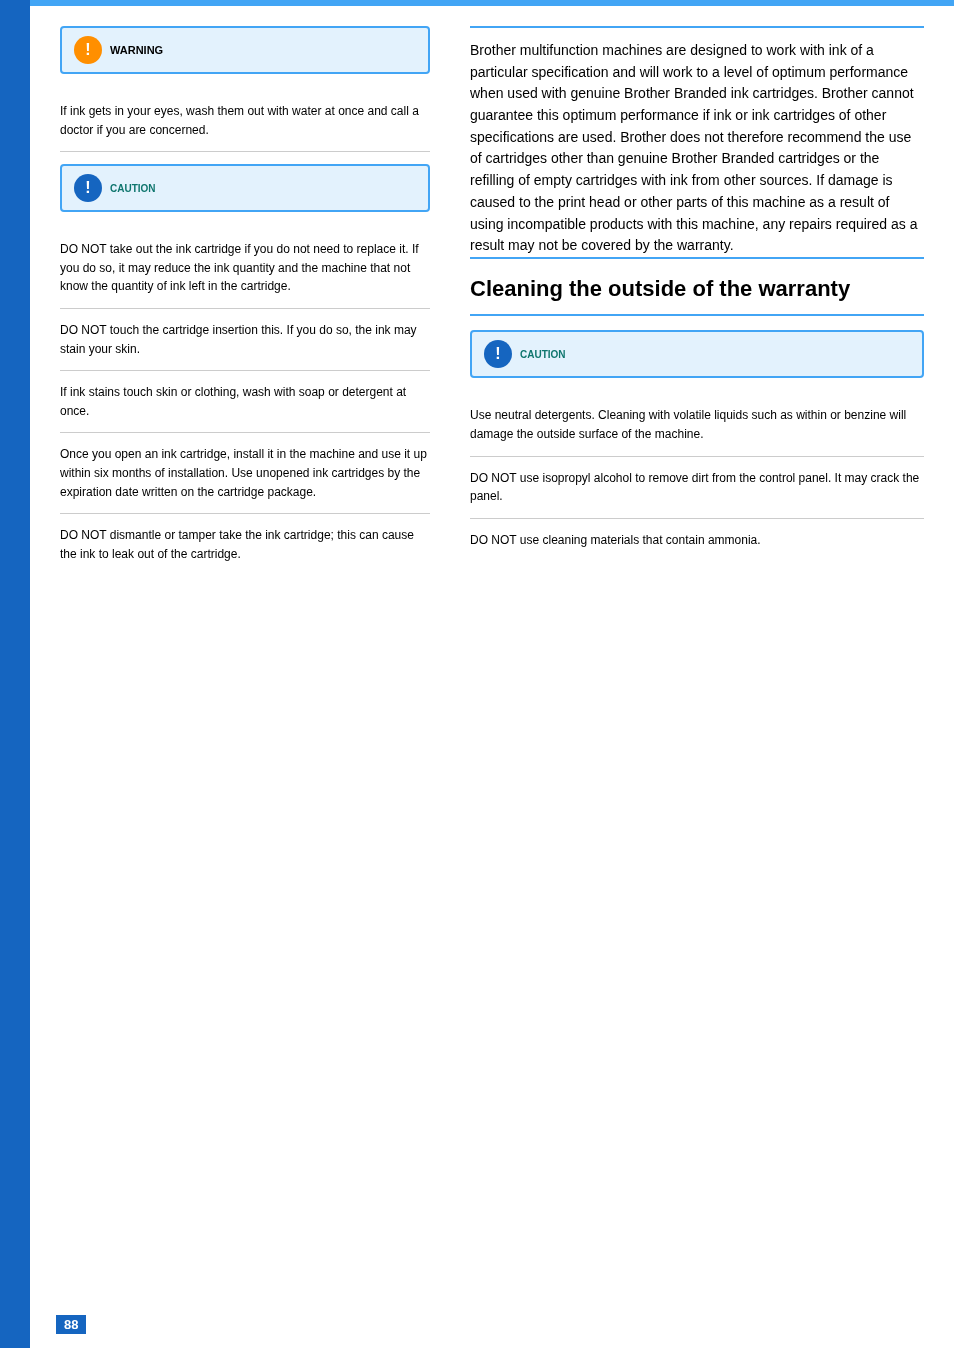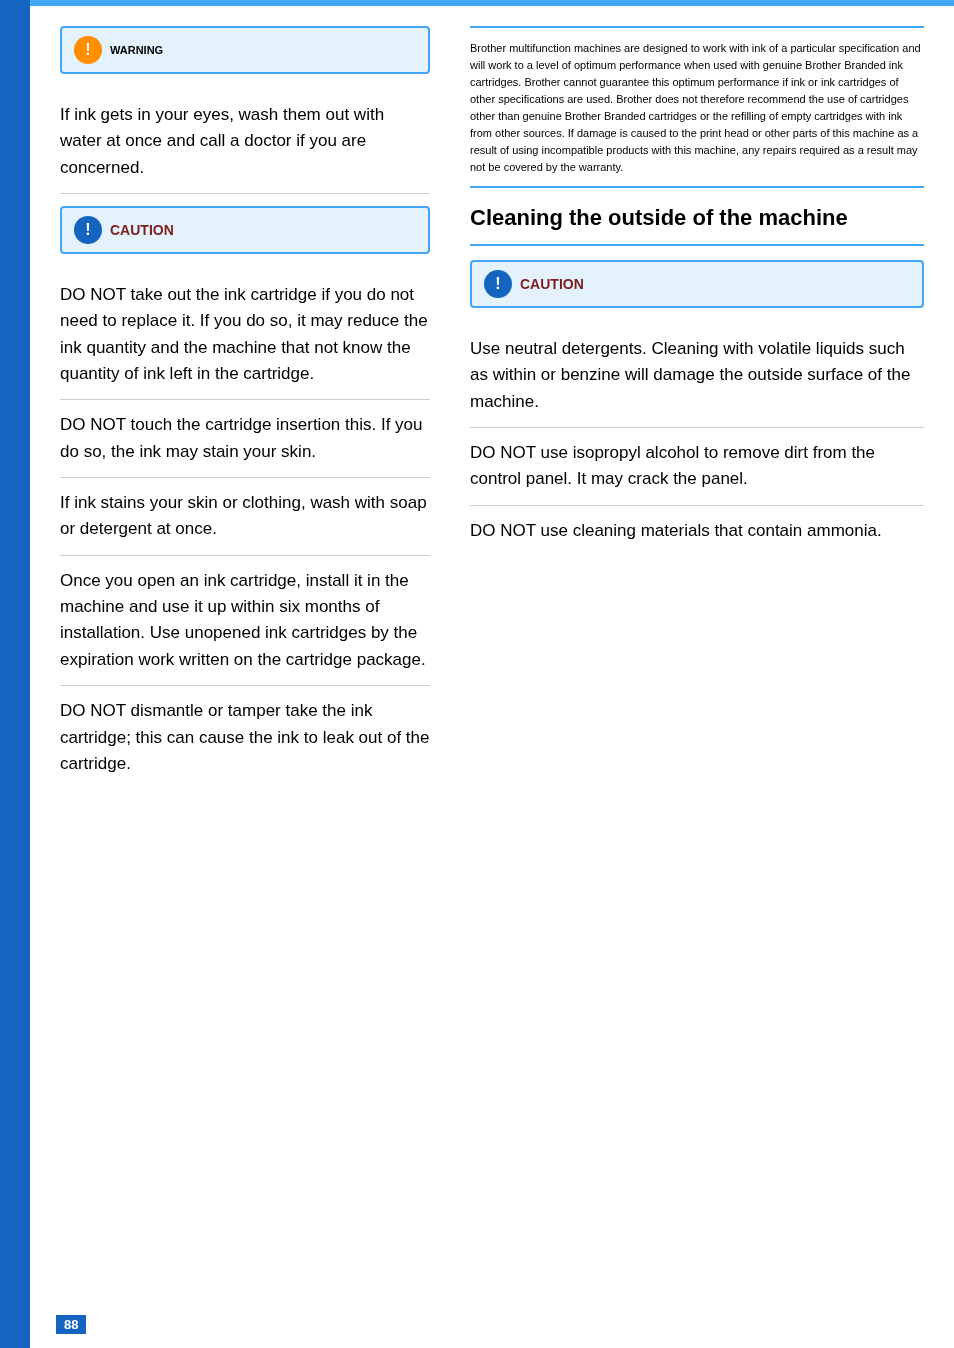--- a/index.html
+++ b/index.html
@@ -120,33 +120,33 @@
       align-items: center;
       justify-content: center;
       flex-shrink: 0;
       color: white;
       font-weight: bold;
       font-size: 16px;
     }
 
     .caution-label {
       font-weight: bold;
-      font-size: 14px;
-      color: #7f1d1d;
+      font-size: 10px;
+      color: #0f766e;
       text-transform: uppercase;
     }
 
     .notice-header {
       display: flex;
       align-items: center;
       gap: 8px;
     }
 
     .text-block {
-      font-size: 17px;
+      font-size: 12px;
       line-height: 1.55;
       color: #000;
       margin-bottom: 0;
       padding: 12px 0;
       border-bottom: 1px solid #ccc;
     }
 
     .text-block:last-child {
       border-bottom: none;
     }
@@ -156,25 +156,24 @@
       font-size: 22px;
       font-weight: bold;
       color: #000;
       margin-bottom: 12px;
       margin-top: 8px;
       line-height: 1.25;
     }
 
     
     .right-top-text {
-      font-size: 11px;
+      font-size: 14px;
       line-height: 1.55;
       color: #000;
       margin-bottom: 16px;
-      padding-bottom: 10px;
       border-bottom: 2px solid #42a5f5;
     }
 
     
     .page-number {
       position: absolute;
       bottom: 16px;
       left: 36px;
       font-size: 13px;
       color: #000;
@@ -219,32 +218,32 @@
       <div class="caution-box" style="margin-top:12px;">
         <div class="notice-header">
           <div class="caution-icon">!</div>
           <span class="caution-label">CAUTION</span>
         </div>
       </div>
 
       <div class="text-block">DO NOT take out the ink cartridge if you do not need to replace it. If you do so, it may reduce the ink quantity and the machine that not know the quantity of ink left in the cartridge.</div>
 
       <div class="text-block">DO NOT touch the cartridge insertion this. If you do so, the ink may stain your skin.</div>
-      <div class="text-block">If ink stains your skin or clothing, wash with soap or detergent at once.</div>
-      <div class="text-block">Once you open an ink cartridge, install it in the machine and use it up within six months of installation. Use unopened ink cartridges by the expiration work written on the cartridge package.</div>
+      <div class="text-block">If ink stains touch skin or clothing, wash with soap or detergent at once.</div>
+      <div class="text-block">Once you open an ink cartridge, install it in the machine and use it up within six months of installation. Use unopened ink cartridges by the expiration date written on the cartridge package.</div>
       <div class="text-block">DO NOT dismantle or tamper take the ink cartridge; this can cause the ink to leak out of the cartridge.</div>
     </div>
 
     <div class="right-column">
 
       <hr class="right-top-line">
 
       <div class="right-top-text">Brother multifunction machines are designed to work with ink of a particular specification and will work to a level of optimum performance when used with genuine Brother Branded ink cartridges. Brother cannot guarantee this optimum performance if ink or ink cartridges of other specifications are used. Brother does not therefore recommend the use of cartridges other than genuine Brother Branded cartridges or the refilling of empty cartridges with ink from other sources. If damage is caused to the print head or other parts of this machine as a result of using incompatible products with this machine, any repairs required as a result may not be covered by the warranty.</div>
 
-      <h2 class="section-heading">Cleaning the outside of the machine</h2>
+      <h2 class="section-heading">Cleaning the outside of the warranty</h2>
 
       <hr style="border:none; border-top:2px solid #42a5f5; margin-bottom:14px;">
 
       <div class="caution-box">
         <div class="notice-header">
           <div class="caution-icon">!</div>
           <span class="caution-label">CAUTION</span>
         </div>
       </div>
 

